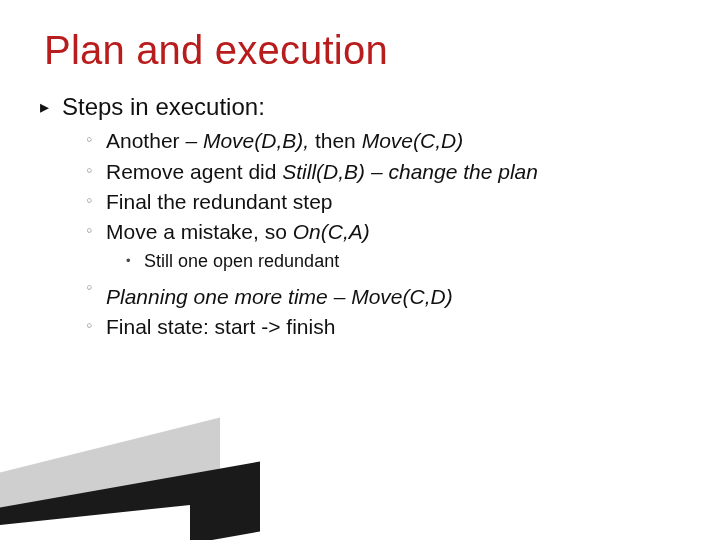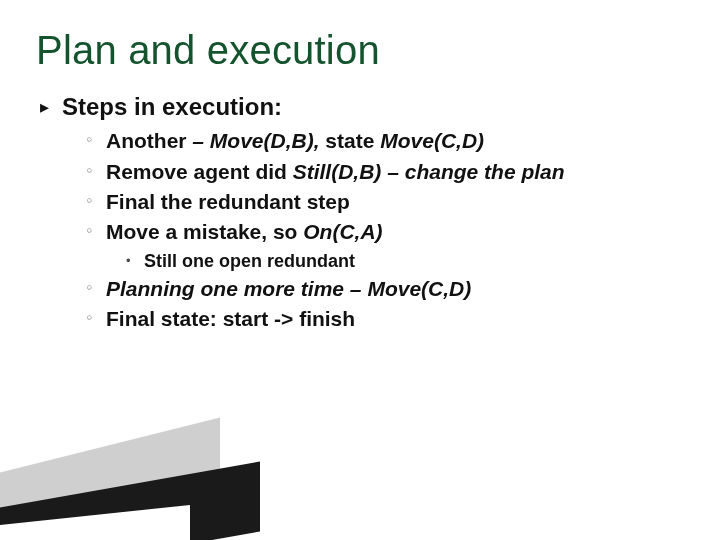--- a/index.html
+++ b/index.html
@@ -7,42 +7,43 @@
   body {
     font-family: "Segoe UI", "Lucida Sans", Arial, sans-serif;
     background: #fff;
     position: relative;
     overflow: hidden;
   }
   .slide { width: 720px; height: 540px; position: relative; padding: 28px 36px 0 36px; }
   .title {
     font-size: 40px;
     font-weight: 400;
-    color: #14532d;
+    color: #b91c1c;
     letter-spacing: 0.2px;
     margin-bottom: 18px;
+    margin-left: 8px;
   }
   .content {
     font-size: 20px;
     color: #111;
     line-height: 1.35;
     padding-left: 4px;
   }
 
   .lvl1 { display: flex; margin-bottom: 4px; font-size: 24px; }
   .lvl1 .bullet { width: 22px; flex: 0 0 22px; text-align: left; font-size: 18px; padding-top: 4px; }
 
   .lvl2 { display: flex; margin-left: 46px; font-size: 21px; margin-bottom: 2px; }
   .lvl2 .bullet { width: 20px; flex: 0 0 20px; color: #a0a0a0; font-size: 18px; }
 
   .lvl3 { display: flex; margin-left: 86px; font-size: 18px; margin-bottom: 2px; }
   .lvl3 .bullet { width: 18px; flex: 0 0 18px; color: #444; font-size: 13px; padding-top: 3px; }
 
-  .txt { flex: 1; font-weight: bold; }
-  .it { font-style: italic; }
+  .txt { flex: 1; }
+  .it { font-style: italic; margin-top: 8px; }
 
   
   .wedge1, .wedge2, .wedge3 { position: absolute; left: -40px; bottom: -10px; }
   .wedge1 {
     width: 260px; height: 80px;
     background: #cfcfcf;
     transform: skewY(-14deg);
     bottom: 10px;
   }
   .wedge2 {
@@ -69,21 +70,21 @@
   <div class="content">
 
     <div class="lvl1">
       <span class="bullet">▸</span>
       <span class="txt">Steps in execution:</span>
     </div>
 
     <div class="lvl2">
       <span class="bullet">◦</span>
       <span class="txt">
-        <span>Another </span><span class="it">– Move(D,B), </span><span>state </span><span class="it">Move(C,D)</span>
+        <span>Another </span><span class="it">– Move(D,B), </span><span>then </span><span class="it">Move(C,D)</span>
       </span>
     </div>
 
     <div class="lvl2">
       <span class="bullet">◦</span>
       <span class="txt">
         <span>Remove agent did </span><span class="it">Still(D,B) – change the plan</span>
       </span>
     </div>
 

